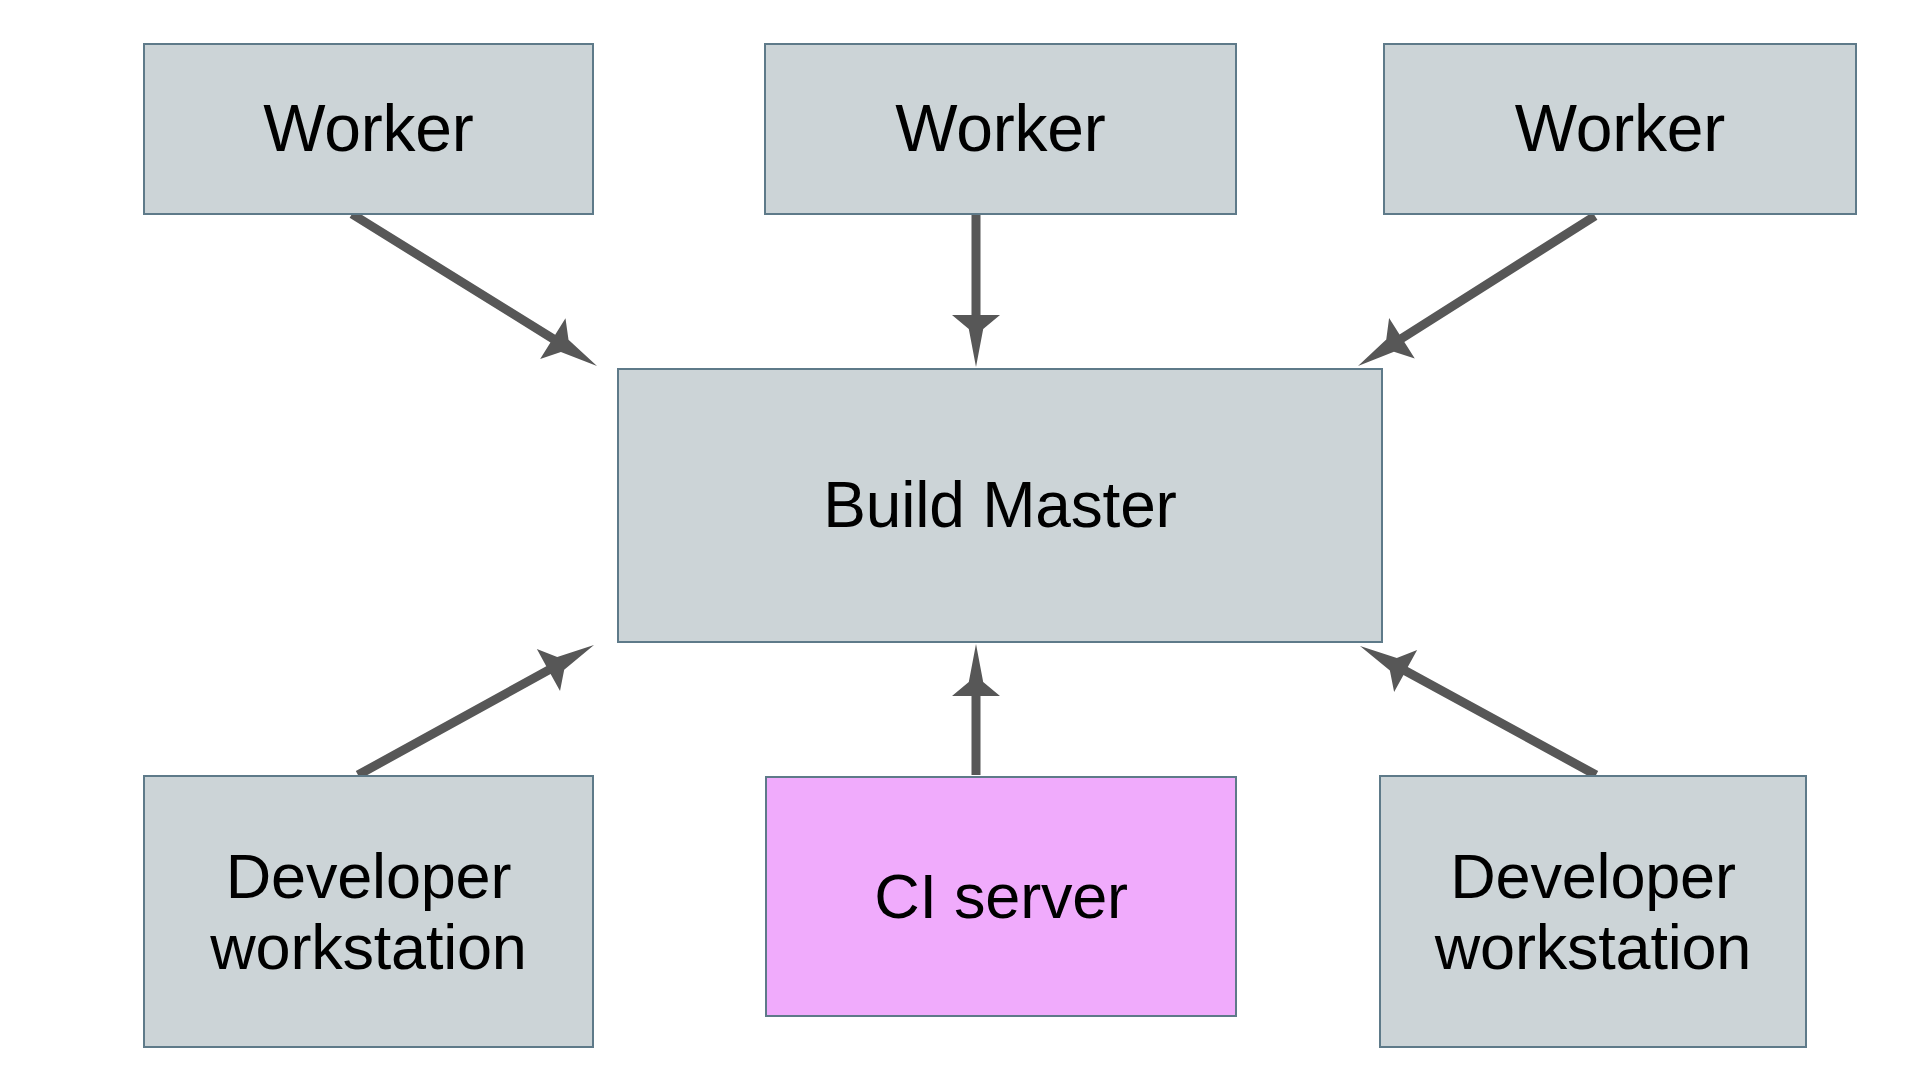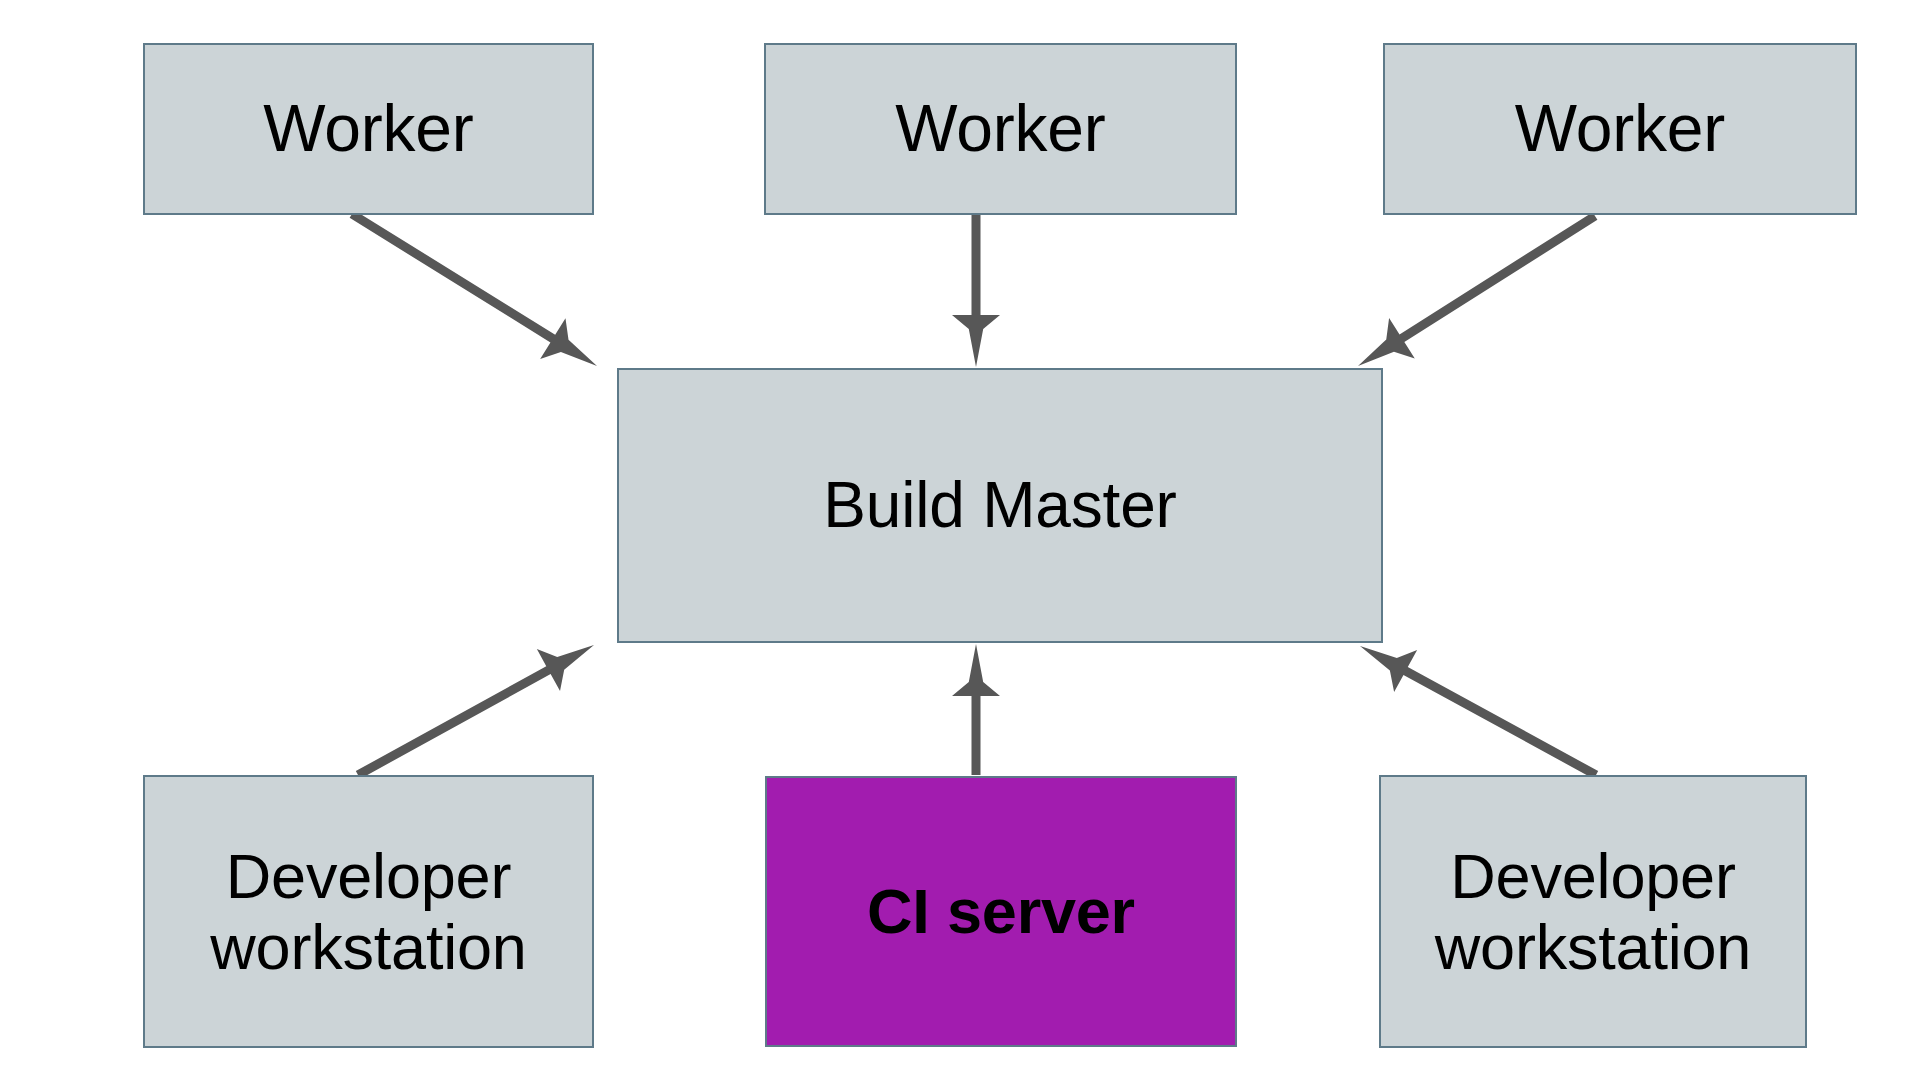--- a/index.html
+++ b/index.html
@@ -73,21 +73,21 @@
 
   <div class="node" id="node-build-master" style="left: 593px; top: 368px; width: 766px; height: 275px; font-size: 64px; background: rgb(204, 212, 215); border-color: rgb(94, 122, 137); border-width: 2px; color: rgb(0, 0, 0);">
     <span class="node-label">Build Master</span>
   </div>
 
   <div class="node" id="node-developer-workstation-left" style="left: 119px; top: 775px; width: 451px; height: 273px; font-size: 63px; background: rgb(204, 212, 215); border-color: rgb(94, 122, 137); border-width: 2px; color: rgb(0, 0, 0);">
     <span class="node-label">Developer
 workstation</span>
   </div>
 
-  <div class="node" id="node-ci-server" style="left: 741px; top: 776px; width: 472px; height: 271px; font-size: 63px; background: #a21caf; border-color: rgb(94, 122, 137); border-width: 2px; color: rgb(0, 0, 0); font-weight: bold;">
+  <div class="node" id="node-ci-server" style="left: 741px; top: 776px; width: 472px; height: 241px; font-size: 63px; background: #f0abfc; border-color: rgb(94, 122, 137); border-width: 2px; color: rgb(0, 0, 0);">
     <span class="node-label">CI server</span>
   </div>
 
   <div class="node" id="node-developer-workstation-right" style="left: 1355px; top: 775px; width: 428px; height: 273px; font-size: 63px; background: rgb(204, 212, 215); border-color: rgb(94, 122, 137); border-width: 2px; color: rgb(0, 0, 0);">
     <span class="node-label">Developer
 workstation</span>
   </div>
 
 </div>
 

